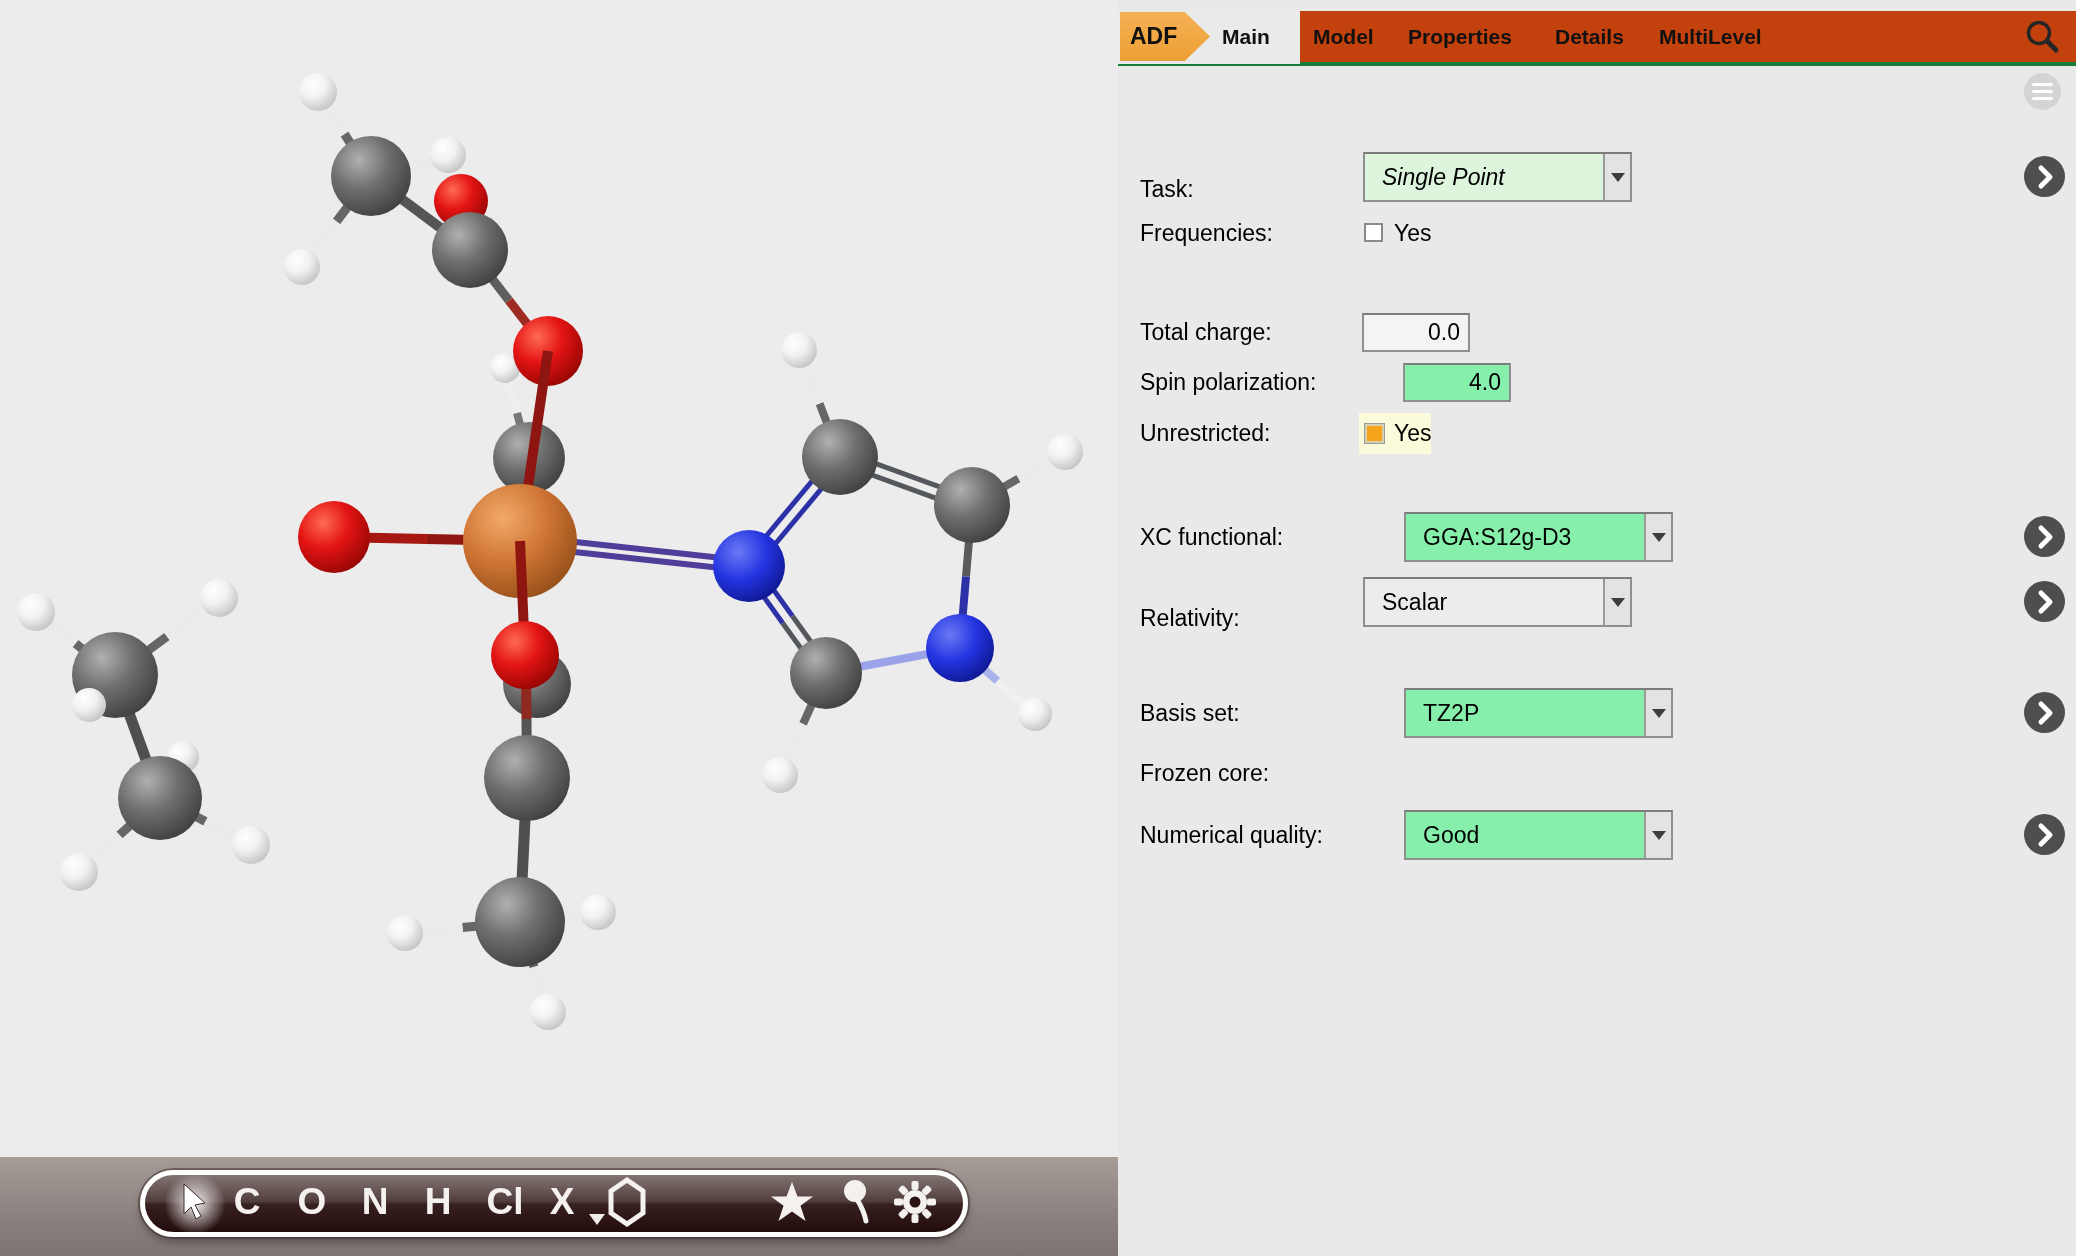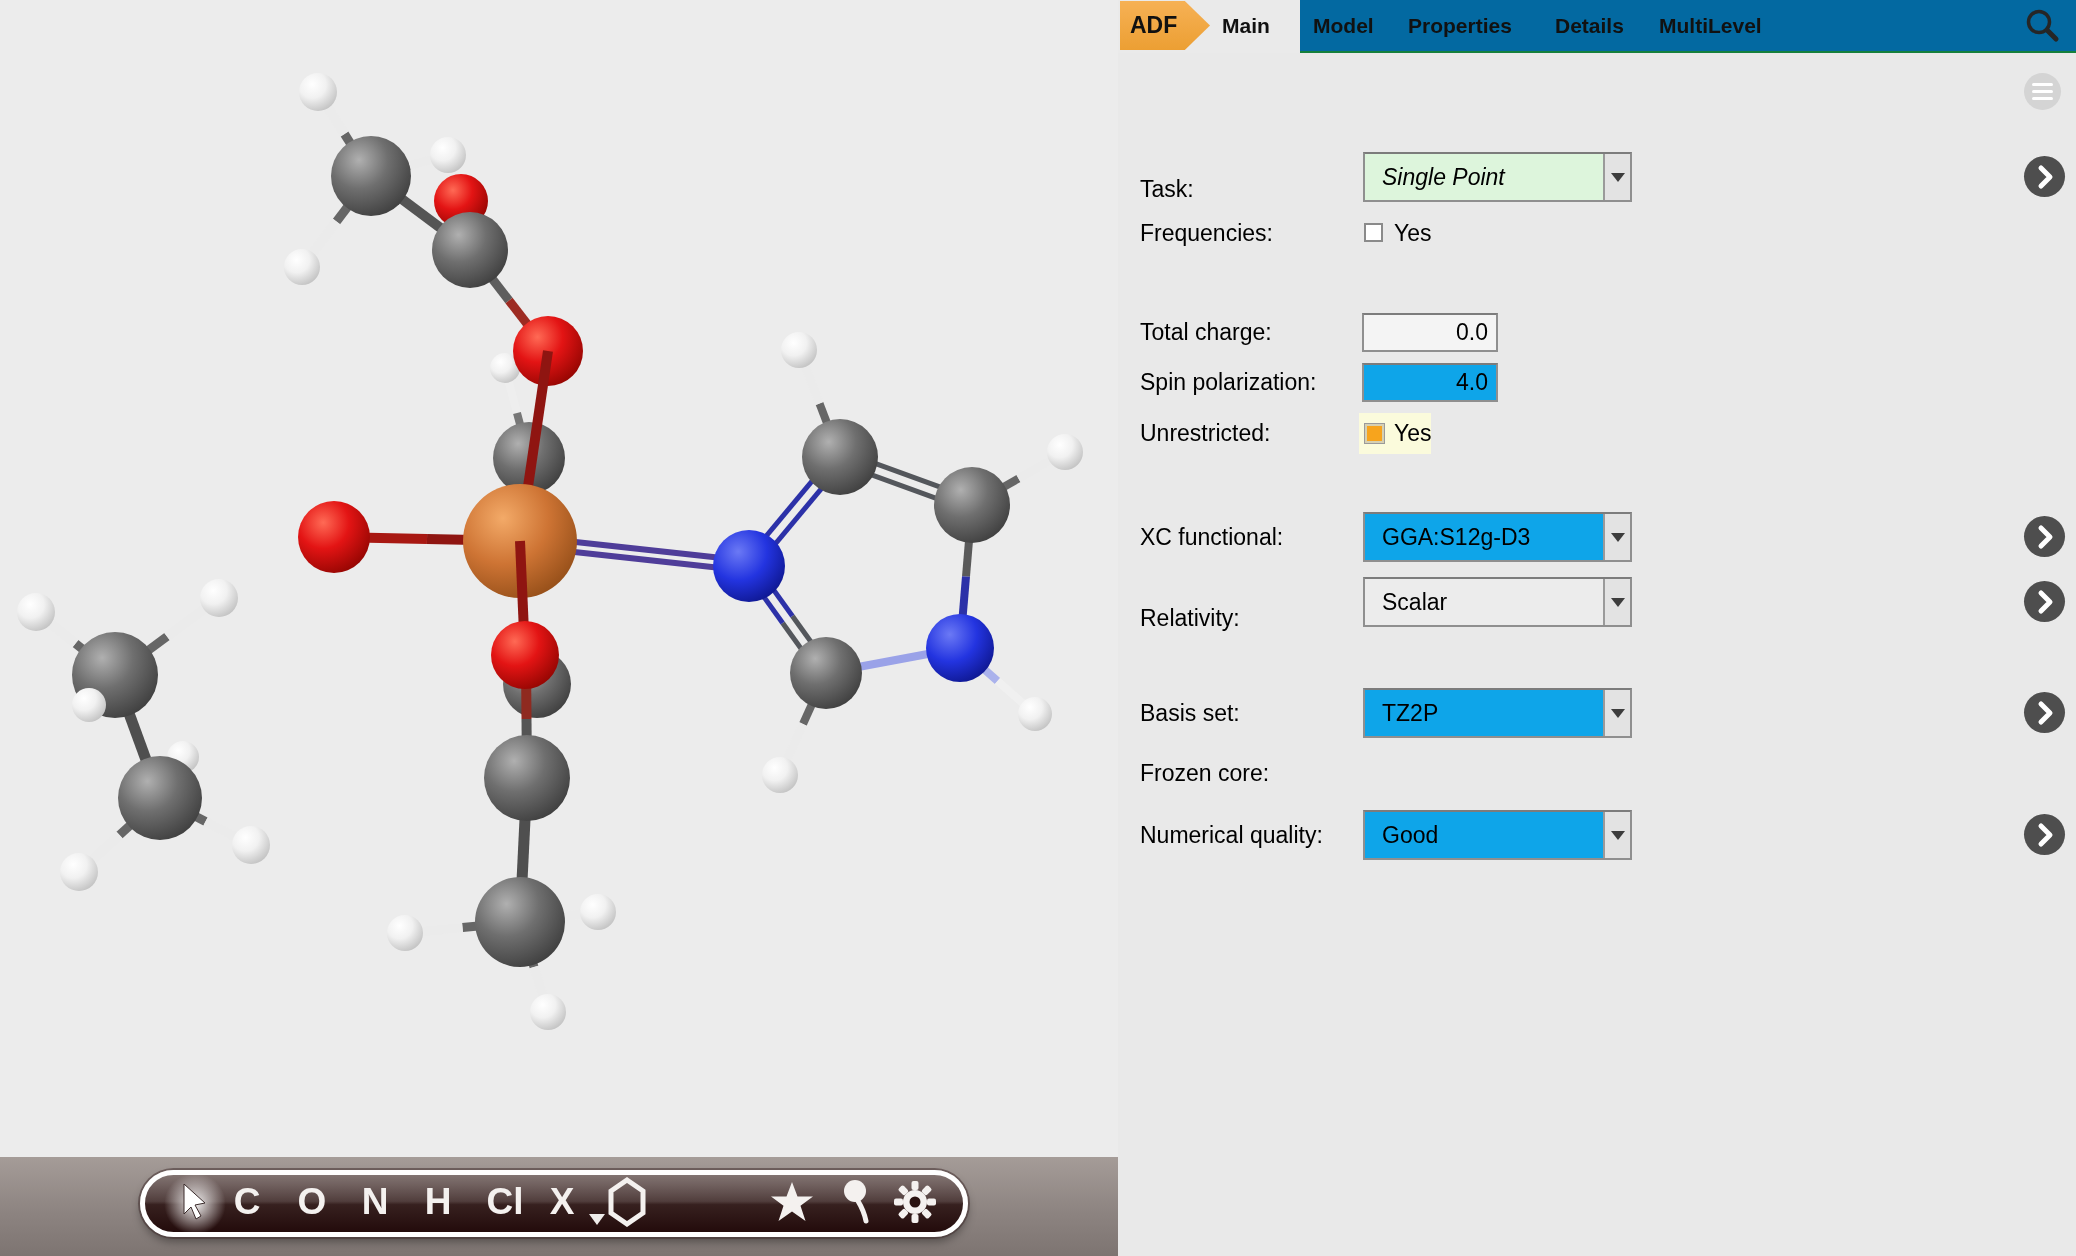--- a/index.html
+++ b/index.html
@@ -18,43 +18,43 @@
         box-shadow:0 0 0 2px rgba(70,50,50,.55),0 5px 9px rgba(0,0,0,.35);}
   .tbi{position:absolute;top:50%;transform:translate(-50%,-50%);color:#f4f1ef;}
   .tb-el{font-weight:bold;font-size:37px;line-height:1;transform:translate(-50%,-56%);}
   #cursor-glow{position:absolute;left:50px;top:50%;width:64px;height:64px;transform:translate(-50%,-50%);
         border-radius:50%;background:radial-gradient(circle,rgba(255,255,255,.95) 0%,rgba(255,255,255,0) 68%);}
   #xdrop{position:absolute;left:444px;top:39px;width:0;height:0;
         border-left:8px solid transparent;border-right:8px solid transparent;border-top:11px solid #efecea;}
 
   
   #panel{position:absolute;left:1118px;top:0;width:958px;height:1256px;background:#e9e9e9;}
-  #tabbar{position:absolute;left:0;top:0;width:958px;height:51px;background:#0369a1;
-          border-bottom:2px solid #15803d;}
+  #tabbar{position:absolute;left:0;top:11px;width:958px;height:51px;background:#c2410c;
+          border-bottom:4px solid #15803d;}
   #tab-light{position:absolute;left:0;top:0;width:182px;height:53px;background:#eaeaea;}
   #adf-badge{position:absolute;left:2px;top:1px;width:90px;height:49px;background:linear-gradient(180deg,#f6b155,#ec9f33);
           clip-path:polygon(0 0,72% 0,100% 50%,72% 100%,0 100%);
           display:flex;align-items:center;filter:drop-shadow(2px 1px 1px rgba(0,0,0,.35));}
   #adf-badge span{font-weight:bold;font-size:23px;color:#111;padding-left:10px;}
   .tab{position:absolute;top:0;height:51px;line-height:51px;font-weight:bold;font-size:21px;color:#111;white-space:nowrap;}
   #search-btn{position:absolute;left:905px;top:7px;width:38px;height:38px;}
   #menu-btn{position:absolute;left:906px;top:73px;width:37px;height:37px;border-radius:50%;background:#d4d4d4;
           display:flex;flex-direction:column;justify-content:center;align-items:center;gap:4px;}
   #menu-btn i{display:block;width:21px;height:3px;background:#ffffff;border-radius:2px;}
 
   .lbl{position:absolute;left:22px;height:30px;line-height:30px;font-size:23px;color:#000;white-space:nowrap;}
   .dd{position:absolute;left:245px;width:269px;height:50px;box-sizing:border-box;
       border:2px solid #8f8f8f;border-top-color:#7c7c7c;}
   .dd .txt{position:absolute;left:17px;top:50%;transform:translateY(-50%);font-size:23px;color:#000;white-space:nowrap;}
   .dd .arr{position:absolute;right:0;top:0;width:27px;height:100%;background:#e3e3e3;border-left:2px solid #9a9a9a;
       display:flex;align-items:center;justify-content:center;box-sizing:border-box;}
   .dd .arr::after{content:"";width:0;height:0;border-left:7px solid transparent;border-right:7px solid transparent;
       border-top:9px solid #3d3d3d;}
-  .bg-green{background:#ddf5dc;font-style:italic;} .bg-yellow{background:#0ea5e9;} .bg-gray{background:#ececec;}
-  .inp{position:absolute;left:244px;width:136px;height:39px;box-sizing:border-box;border:2px solid #8f8f8f;
+  .bg-green{background:#ddf5dc;font-style:italic;} .bg-yellow{background:#86efac;margin-left:41px;} .bg-gray{background:#ececec;}
+  .inp{position:absolute;left:244px;width:108px;height:39px;box-sizing:border-box;border:2px solid #8f8f8f;
       border-top-color:#7c7c7c;font-size:23px;text-align:right;padding-right:8px;line-height:35px;color:#000;}
   .cb{position:absolute;width:19px;height:19px;box-sizing:border-box;border:2px solid #8a8a8a;background:#ffffff;}
   .cb.on{background:#f7a41d;border:2px solid #d6d0b2;outline:1px solid #9a9a9a;}
   .cbtext{position:absolute;font-size:23px;color:#000;height:30px;line-height:30px;}
   .hl{position:absolute;left:241px;top:413px;width:72px;height:41px;background:#fbfbdc;}
   .chev{position:absolute;left:906px;width:41px;height:41px;border-radius:50%;background:#4e4e4e;
       display:flex;align-items:center;justify-content:center;}
 </style>
 </head>
 <body>

